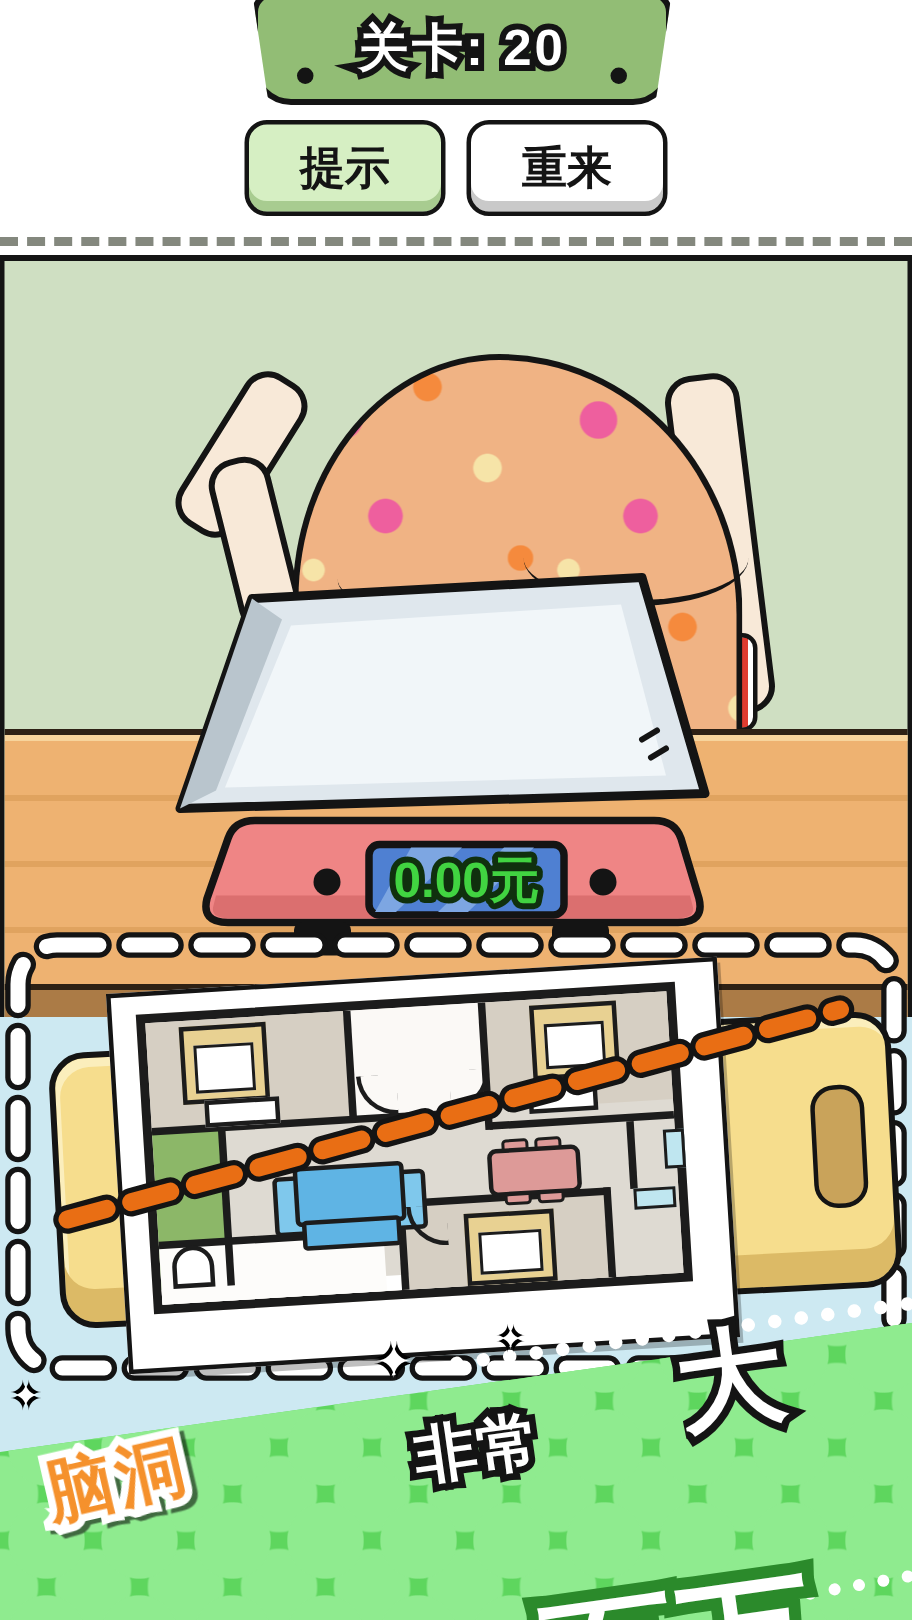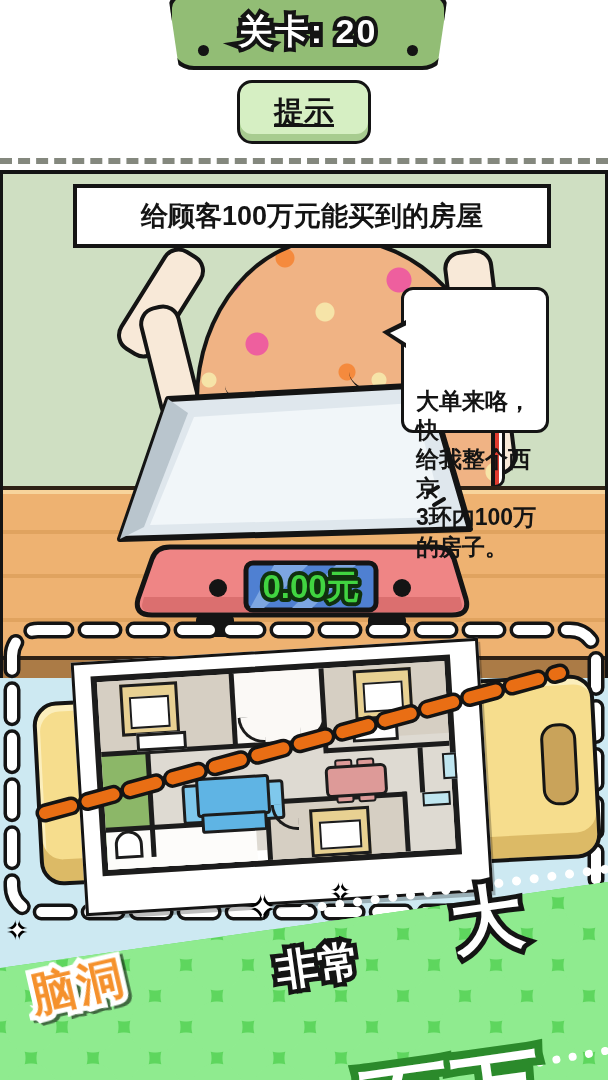--- a/index.html
+++ b/index.html
@@ -19,21 +19,21 @@
   .level-banner .txt{font-size:34px;font-weight:bold;letter-spacing:2px;}
   .level-banner .f{color:#fff;}
   .level-banner .s{-webkit-text-stroke:8px #141414;}
   .dot{position:absolute;width:11px;height:11px;background:#141414;border-radius:50%;bottom:10px;}
   .dot.l{left:26px;} .dot.r{right:26px;}
 
   .btn-row{left:0;top:80px;width:608px;display:flex;justify-content:center;gap:14px;}
   .btn{width:128px;height:58px;border:3px solid #141414;border-radius:15px;background:#fff;
     box-shadow:inset 0 -7px 0 #c9c9c9;display:flex;align-items:center;justify-content:center;
     font-size:30px;font-weight:bold;color:#141414;}
-  .btn.hint{background:#d6efc3;box-shadow:inset 0 -7px 0 #a8cc90;text-decoration:underline;}
+  .btn.hint{background:#d6efc3;box-shadow:inset 0 -7px 0 #a8cc90;}
 
   .dash-sep{left:0;top:158px;width:608px;height:0;border-top:6px dashed #84887e;}
 
   
   .scene{left:0;top:170px;width:608px;height:508px;background:#cfdfc2;border-top:4px solid #141414;
     border-left:3px solid #141414;border-right:3px solid #141414;box-sizing:border-box;overflow:hidden;}
 
   
   .arm{position:absolute;background:#f8e9d8;border:4px solid #141414;border-radius:18px;}
   .arm.up-l{left:135px;top:70px;width:38px;height:110px;transform:rotate(32deg);}
@@ -129,20 +129,21 @@
   
   <div class="abs level-banner">
     <span class="stk txt"><span class="s">关卡: 20</span><span class="f">关卡: 20</span></span>
     <span class="dot l"></span>
     <span class="dot r"></span>
   </div>
 
   
   <div class="abs btn-row">
     <div class="btn hint">提示</div>
+    <div class="btn">重来</div>
   </div>
 
   <div class="abs dash-sep"></div>
 
   
   <div class="abs scene">
 
     <div class="abs arm up-l"></div>
     <div class="abs arm fore-l"></div>
     <div class="abs arm r"></div>
@@ -167,30 +168,21 @@
       <polygon points="176,186 210,186 166,229 152,229" fill="#7da6e2"></polygon>
       <polygon points="238,186 258,186 214,229 194,229" fill="#7da6e2"></polygon>
       <circle cx="120" cy="209" r="9" fill="#141414"></circle>
       <circle cx="304" cy="209" r="9" fill="#141414"></circle>
       <rect x="98" y="236" width="38" height="22" rx="5" fill="#141414"></rect>
       <rect x="270" y="236" width="38" height="22" rx="5" fill="#141414"></rect>
       <text x="213" y="219" text-anchor="middle" font-size="33" font-weight="bold" font-family="Liberation Sans, sans-serif" fill="none" stroke="#10300e" stroke-width="8" stroke-linejoin="round">0.00元</text>
       <text x="213" y="219" text-anchor="middle" font-size="33" font-weight="bold" font-family="Liberation Sans, sans-serif" fill="#41d441">0.00元</text>
     </svg>
 
-    <div class="abs task-banner">给顾客100万元能买到的房屋</div>
-
-    <div class="abs bubble">
-      <span class="tail-b"></span>
-      <span class="tail-w"></span>
-      <span>大单来咯，快
-给我整个西京
-3环内100万
-的房子。</span>
-    </div>
+
   </div>
 
   
   <div class="abs lower"></div>
 
   
   <svg class="abs frame-svg" viewBox="0 0 608 310">
     <rect x="12" y="14" width="584" height="282" rx="26" fill="none" stroke="#141414" stroke-width="17" stroke-dasharray="28 20" stroke-linecap="round"></rect>
     <rect x="12" y="14" width="584" height="282" rx="26" fill="none" stroke="#ffffff" stroke-width="10" stroke-dasharray="28 20" stroke-linecap="round"></rect>
   </svg>

